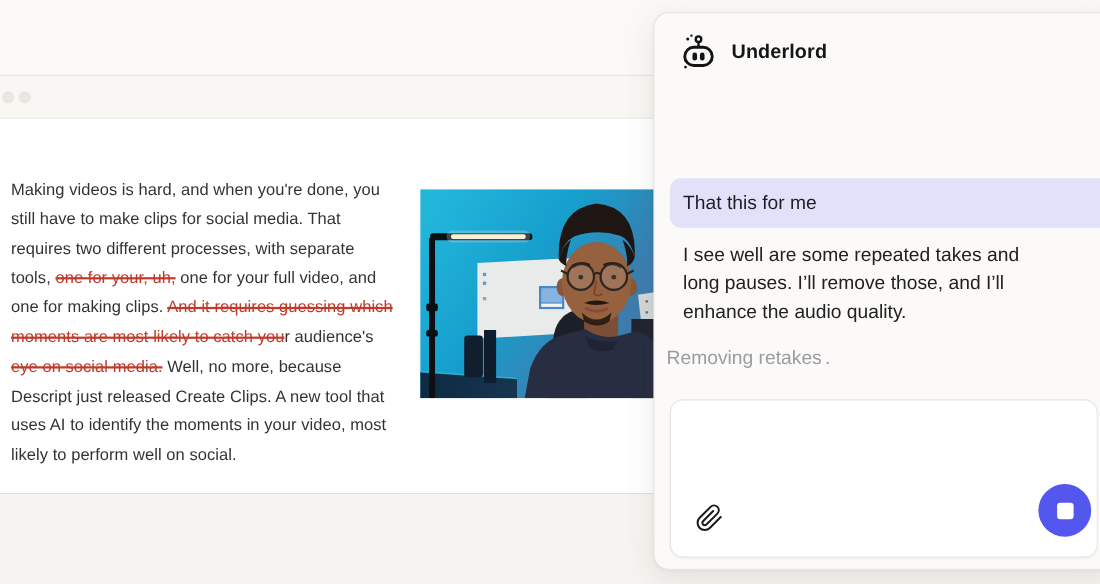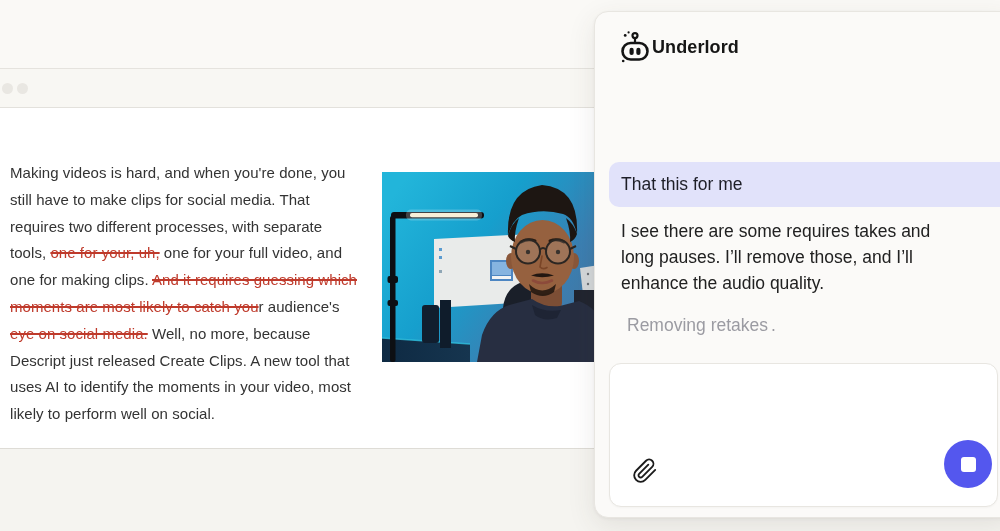--- a/index.html
+++ b/index.html
@@ -48,36 +48,36 @@
 
   
   .ul-panel {
     position:absolute; left:594px; top:11px; width:420px; height:507px;
     background:#fbfaf8; border:1px solid #e8e6e1; border-radius:14px;
     box-shadow:0 8px 28px rgba(64,58,46,.10), 0 1px 3px rgba(64,58,46,.06);
     box-sizing:border-box;
   }
   .ul-header {
     position:absolute; top:18px; left:23px;
-    display:flex; align-items:center; 
+    display:flex; align-items:center; gap:13px;
   }
   .ul-title { font-size:18px; font-weight:700; color:#161616; letter-spacing:.1px; }
 
   .user-bubble {
     position:absolute; top:150px; left:14px; right:-2px;
     background:#e1e2fa; border-radius:10px;
     padding:12px 12px; box-sizing:border-box;
     font-size:17.5px; color:#1d1e27;
   }
   .assistant-msg {
     position:absolute; top:206px; left:26px; width:324px;
     font-size:17.5px; line-height:26px; color:#212121;
   }
   .status-line {
-    position:absolute; top:303px; left:32px;
+    position:absolute; top:303px; left:11px;
     font-size:17.5px; color:#9b9ba2;
   }
   .status-line .dots { margin-left:3px; }
 
   .composer {
     position:absolute; top:351px; left:14px; width:389px; height:144px;
     background:#ffffff; border:1px solid #e8e6e1; border-radius:12px;
     box-sizing:border-box; box-shadow:0 1px 2px rgba(0,0,0,.03);
   }
   .chat-input {
@@ -209,21 +209,21 @@
       <circle cx="10.6" cy="2.4" r="1.1" fill="#141414"></circle>
       <circle cx="5.2" cy="31" r="1.3" fill="#141414"></circle>
     </svg>
     <span class="ul-title">Underlord</span>
   </div>
 
   <div class="user-bubble">
     <span>That this for me</span>
   </div>
 
-  <div class="assistant-msg">I see there are some requires takes and long pauses. I’ll remove those, and I’ll enhance the audio quality.</div>
+  <div class="assistant-msg">I see well are some repeated takes and long pauses. I’ll remove those, and I’ll enhance the audio quality.</div>
 
   <div class="status-line">
     <span>Removing retakes</span><span class="dots">.</span>
   </div>
 
   <div class="composer">
     <div class="chat-input" role="textbox" aria-label="chat input" contenteditable="true" style=""></div>
 
     <button class="attach-btn">
       <svg width="26" height="26" viewBox="0 0 24 24" fill="none" stroke="#1b1b1b" stroke-width="1.7" stroke-linecap="round" stroke-linejoin="round">

